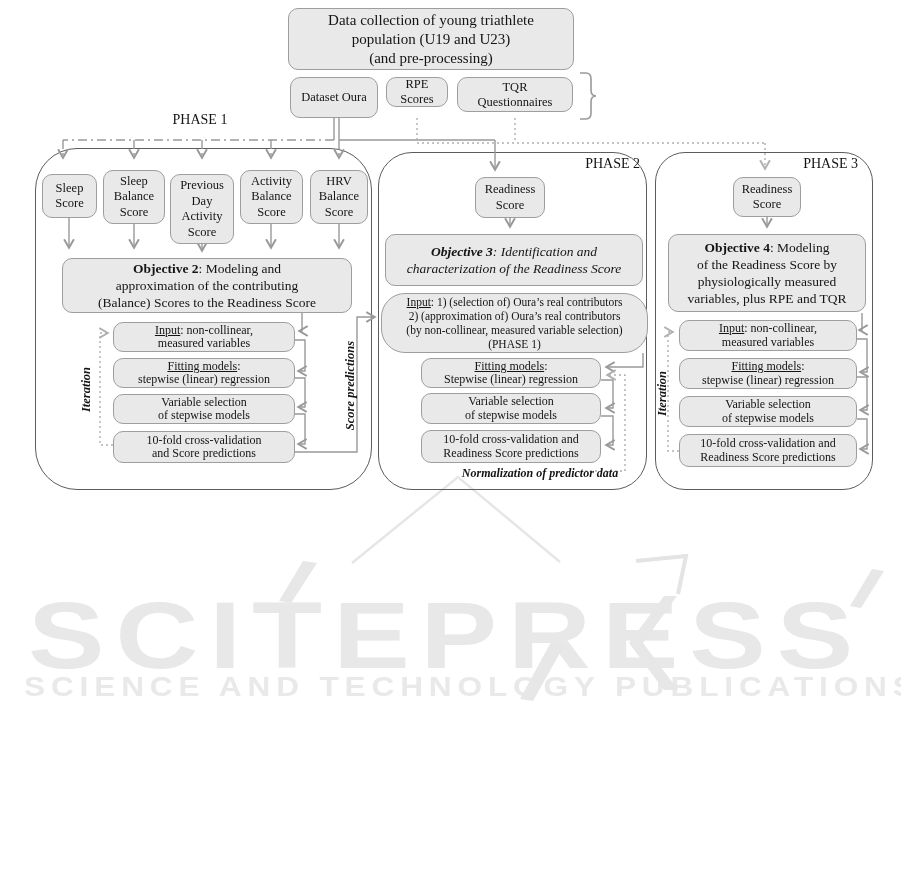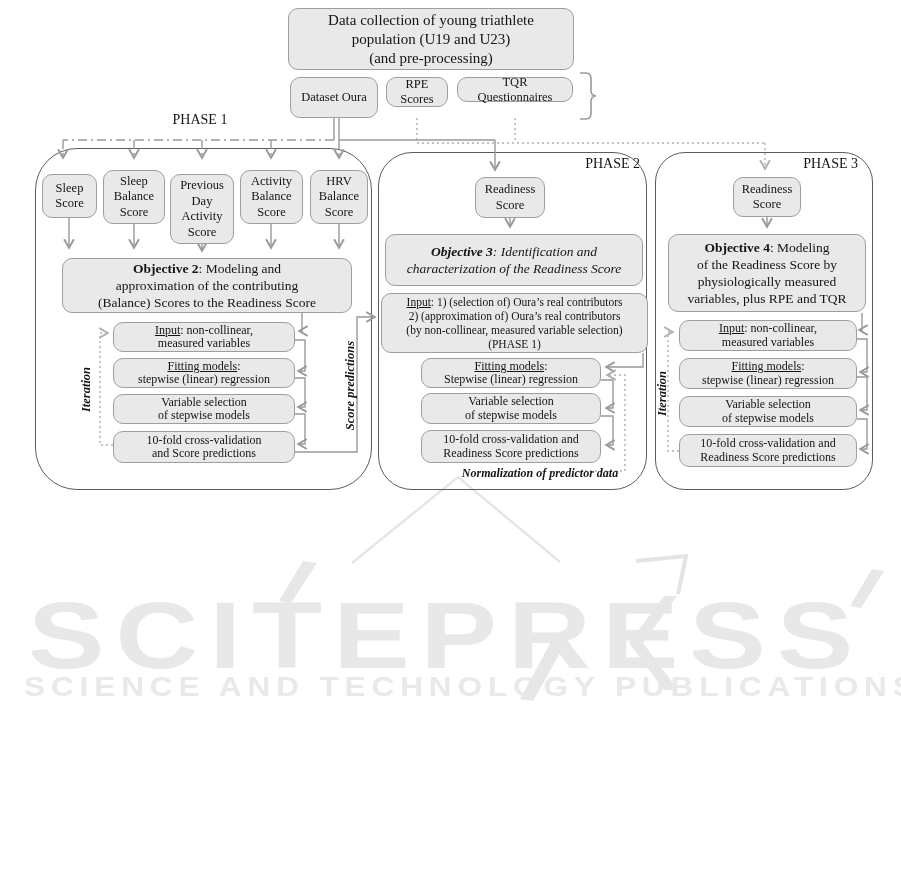--- a/index.html
+++ b/index.html
@@ -27,21 +27,21 @@
             transform:scaleX(1.22);transform-origin:left top;white-space:nowrap;}
   .wm-sub{position:absolute;left:24px;top:672px;font-family:"Liberation Sans","DejaVu Sans",sans-serif;
           font-weight:bold;font-size:27px;letter-spacing:5px;color:#e9e9e9;z-index:0;
           transform:scaleX(1.17);transform-origin:left top;white-space:nowrap;}
   
   .f-top{font-size:15px;line-height:19px;}
   .f-src{font-size:12.5px;line-height:15px;}
   .f-obj{font-size:13.5px;line-height:17px;}
   .f-score{font-size:12.5px;line-height:15.5px;}
   .f-step{font-size:12px;line-height:13.5px;}
-  .f-inp2{font-size:11.5px;line-height:14.2px;}
+  .f-inp2{font-size:11.5px;line-height:14.2px;border-radius:24px;}
 </style>
 </head>
 <body>
 
 <div class="canvas">
 
   <div class="wm-title">SCITEPRESS</div>
   <div class="wm-sub">SCIENCE AND TECHNOLOGY PUBLICATIONS</div>
   <svg class="wmshapes" width="901" height="887">
     <polyline points="352,563 458,477 560,562" fill="none" stroke="#e6e6e6" stroke-width="2.5"></polyline>
@@ -115,21 +115,21 @@
 population (U19 and U23)
 (and pre-processing)</span>
   </div>
   <div class="gbox f-src" style="left:290px;top:77px;width:88px;height:41px;">
     <span class="t">Dataset Oura</span>
   </div>
   <div class="gbox f-src" style="left:386px;top:77px;width:62px;height:30px;">
     <span class="t">RPE
 Scores</span>
   </div>
-  <div class="gbox f-src" style="left:457px;top:77px;width:116px;height:25px;align-items:center;">
+  <div class="gbox f-src" style="left:457px;top:77px;width:116px;height:35px;align-items:center;">
     <span class="t">TQR
 Questionnaires</span>
   </div>
 
   <div class="plabel" style="left:140px;top:112px;width:120px;text-align:center;">PHASE 1</div>
   <div class="plabel" style="left:540px;top:156px;width:100px;text-align:right;">PHASE 2</div>
   <div class="plabel" style="left:760px;top:156px;width:98px;text-align:right;">PHASE 3</div>
 
   <div class="gbox f-score" style="left:42px;top:174px;width:55px;height:44px;">
     <span class="t">Sleep

